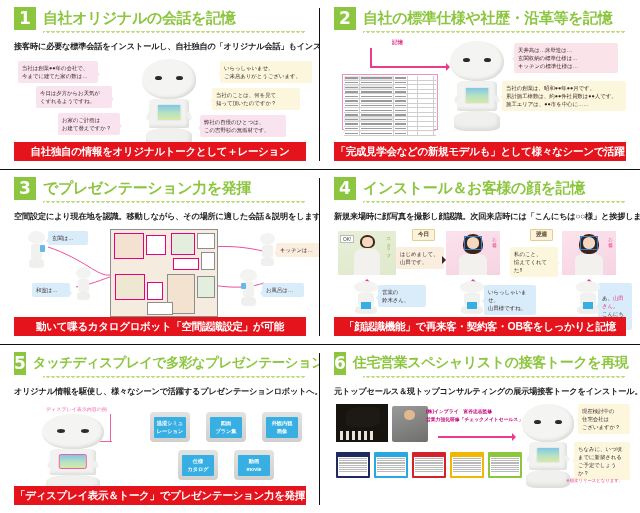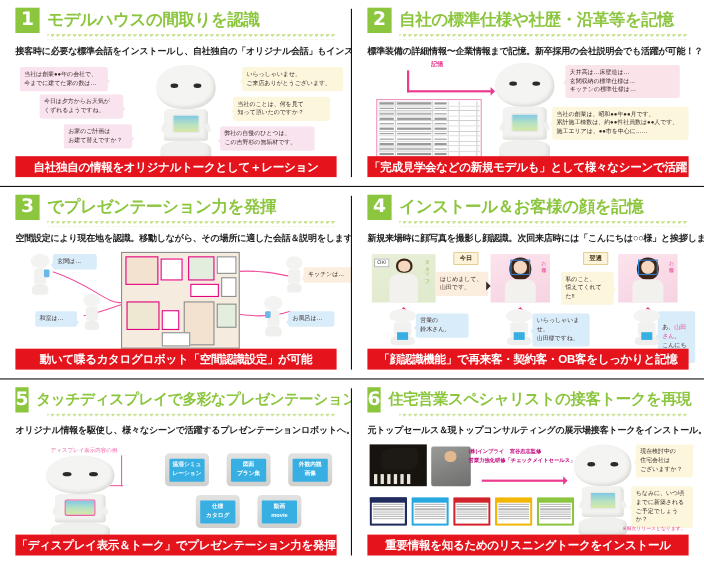--- a/index.html
+++ b/index.html
@@ -131,21 +131,21 @@
 </style>
 </head>
 <body>
 
 <div class="sheet">
 <div class="grid">
 
   <div class="panel rowsep colsep">
     <div class="phead">
       <div class="pnum">1</div>
-      <div class="ptitle">モデルハウスの間取りを認識</div>
+      <div class="ptitle">自社オリジナルの会話を記憶</div>
     </div>
     <div class="zig"></div>
     <div class="plead">接客時に必要な標準会話をインストールし、自社独自の「オリジナル会話」もインストールできます。</div>
     <div class="stage" style="height:92px;">
       <div class="robot" style="left:128px;top:4px;width:54px;height:86px;">
         <div class="rhead">
           <div class="reye l"></div>
           <div class="reye r"></div>
         </div>
         <div class="rbody">
@@ -170,21 +170,20 @@
     </div>
     <div class="banner">自社独自の情報をオリジナルトークとして＋レーション</div>
   </div>
 
   <div class="panel rowsep">
     <div class="phead">
       <div class="pnum">2</div>
       <div class="ptitle">自社の標準仕様や社歴・沿革等を記憶</div>
     </div>
     <div class="zig"></div>
-    <div class="plead">標準装備の詳細情報〜企業情報まで記憶。新卒採用の会社説明会でも活躍が可能！？</div>
     <div class="stage" style="height:92px;">
       <div class="memlabel" style="left:58px;top:0px;">記憶</div>
       <div class="arrowline" style="left:36px;top:9px;width:1.6px;height:20px;"></div>
       <div class="arrowline" style="left:36px;top:27px;width:78px;height:1.6px;"></div>
       <div class="arrowhead" style="left:112px;top:24px;"></div>
 
       <div class="sheetbox" style="left:8px;top:35px;width:96px;height:56px;">
         <div id="sheetrows" style="padding:1px;">
               <div class="srow">
                 <div class="sc hd" style="width: 16px;">
@@ -698,17 +697,16 @@
               <div class="cl"></div>
               <div class="cl"></div>
               <div class="cl"></div>
               <div class="cl"></div>
               <div class="cl"></div>
               <div class="cl"></div>
               <div class="cl"></div>
             </div>
       </div>
     </div>
-    <div class="banner">重要情報を知るためのリスニングトークをインストール</div>
   </div>
 
 </div>
 </div>
 
 </body></html>

